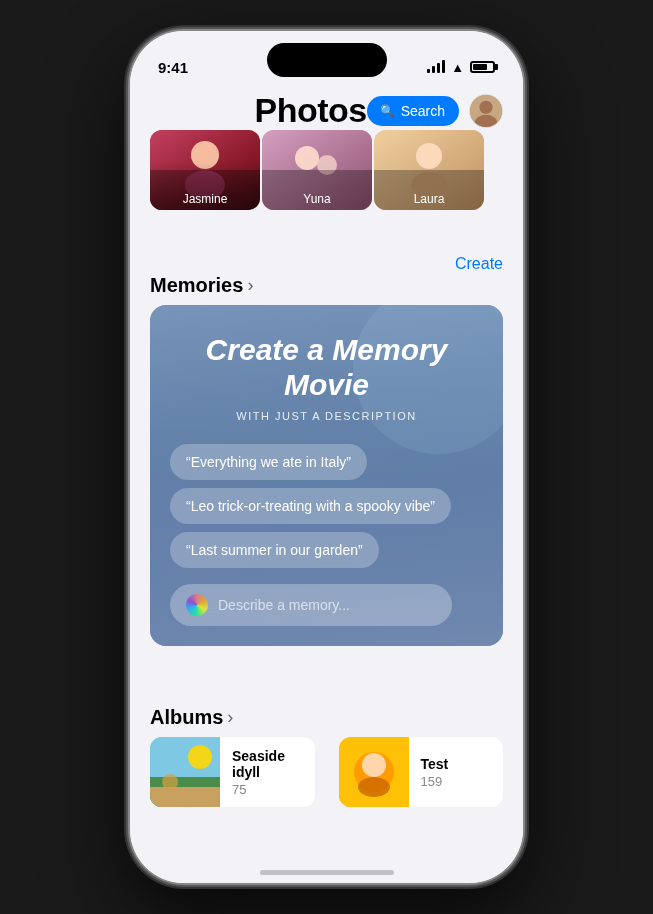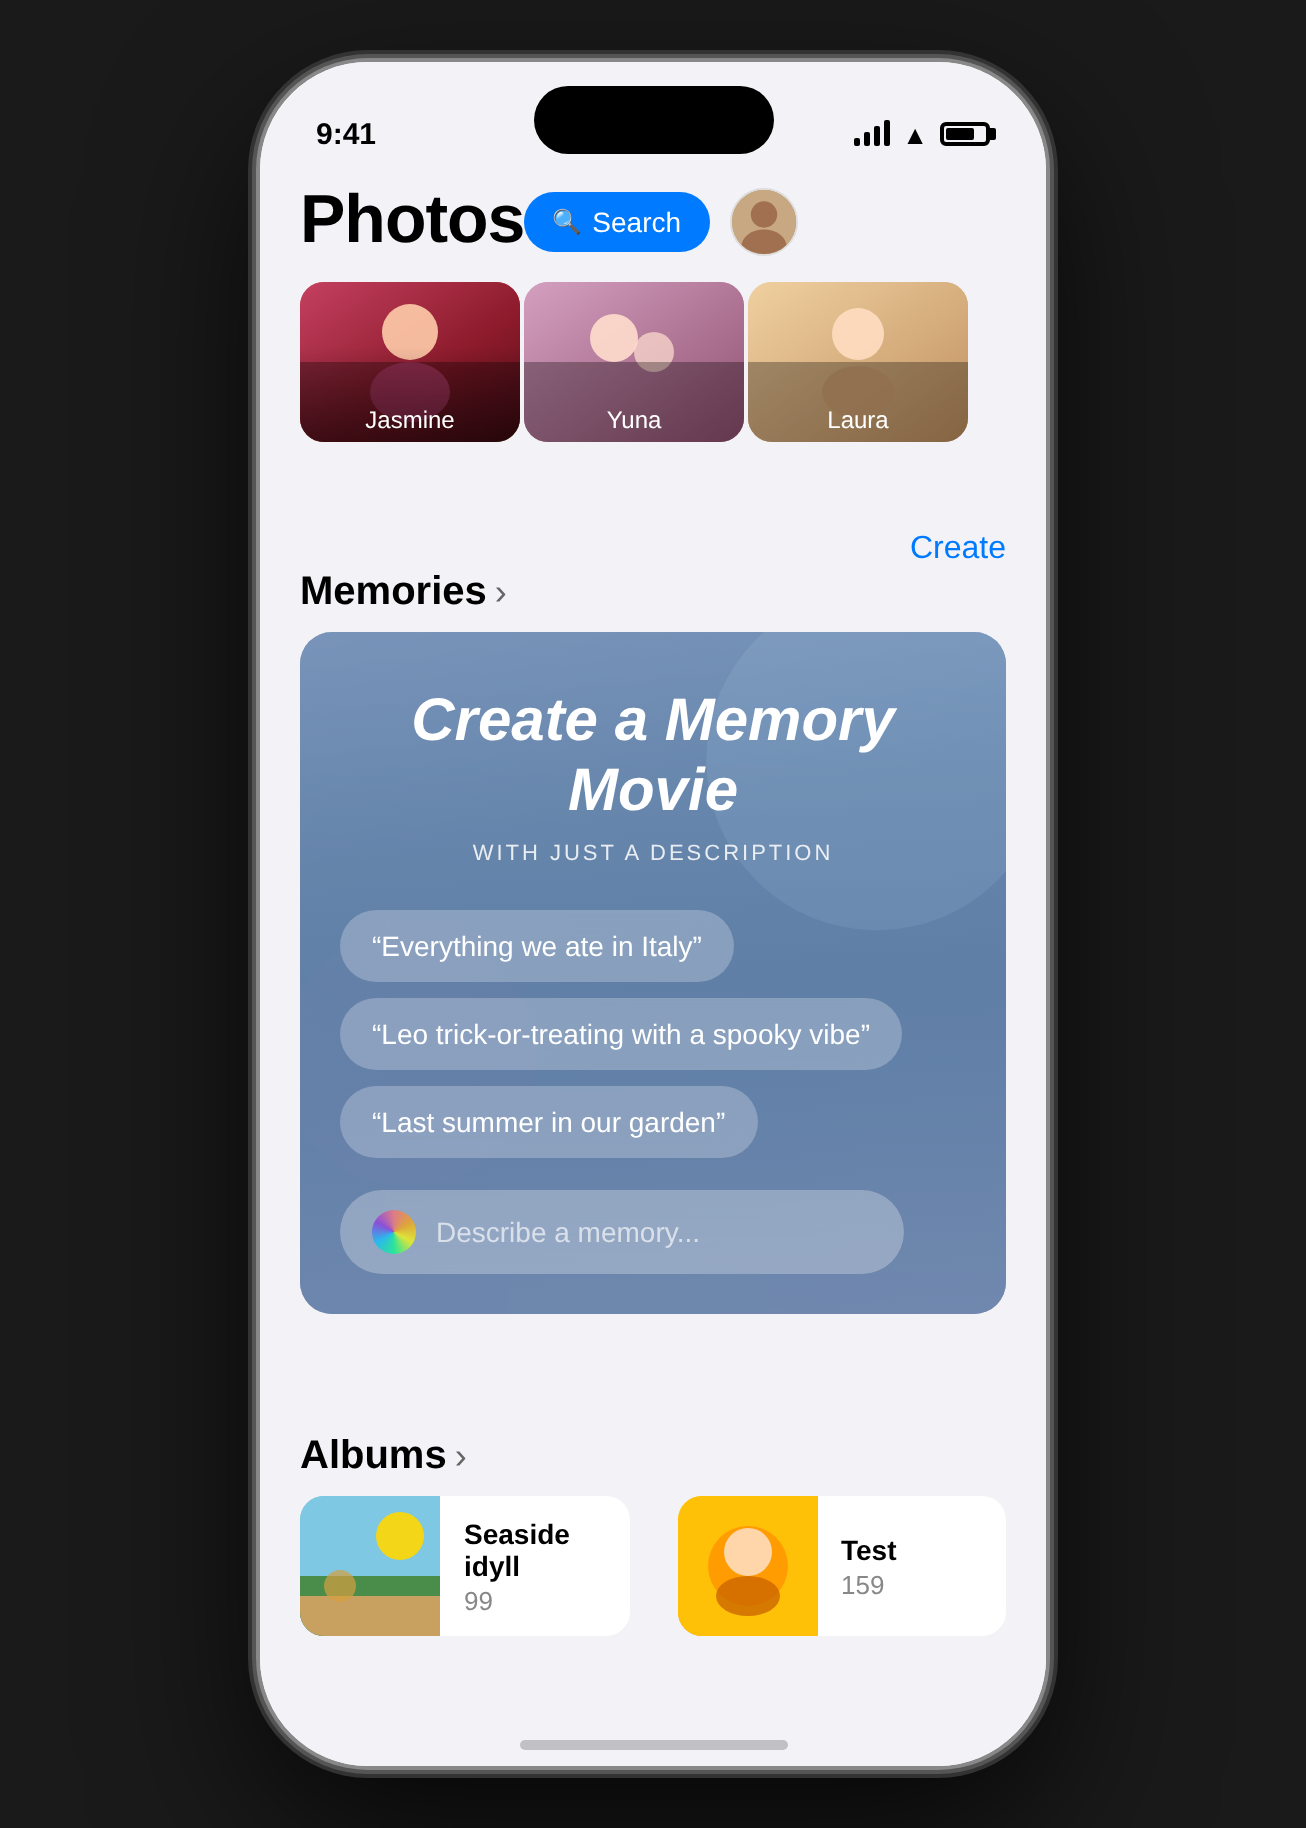--- a/index.html
+++ b/index.html
@@ -138,23 +138,23 @@
 
     .battery-fill {
       height: 100%;
       width: 75%;
       background: #000;
       border-radius: 1px;
     }
 
     
     .header {
-      padding: 4px 20px 11px;
-      display: flex;
-      justify-content: flex-start;
+      padding: 4px 20px 0;
+      display: flex;
+      justify-content: flex-end;
       align-items: center;
     }
 
     .app-title {
       font-size: 34px;
       font-weight: 700;
       color: #000;
       letter-spacing: -0.5px;
     }
 
@@ -583,21 +583,21 @@
             <svg width="70" height="70" viewBox="0 0 70 70" xmlns="http://www.w3.org/2000/svg">
               <rect width="70" height="70" fill="#7ec8e3"></rect>
               <rect y="40" width="70" height="30" fill="#4a8c4a"></rect>
               <circle cx="50" cy="20" r="12" fill="#ffd700" opacity="0.9"></circle>
               <rect y="50" width="70" height="20" fill="#c8a060"></rect>
               <circle cx="20" cy="45" r="8" fill="#d4a040" opacity="0.7"></circle>
             </svg>
           </div>
           <div class="album-info">
             <div class="album-name">Seaside idyll</div>
-            <div class="album-count">99</div>
+            <div class="album-count">75</div>
           </div>
         </div>
         <div class="album-card">
           <div class="album-thumb album-thumb-test">
             <svg width="70" height="70" viewBox="0 0 70 70" xmlns="http://www.w3.org/2000/svg">
               <rect width="70" height="70" fill="#ffc107"></rect>
               <circle cx="35" cy="35" r="20" fill="#ff8c00" opacity="0.7"></circle>
               <circle cx="35" cy="28" r="12" fill="#ffddbb" opacity="0.9"></circle>
               <ellipse cx="35" cy="50" rx="16" ry="10" fill="#cc6600" opacity="0.8"></ellipse>
             </svg>

